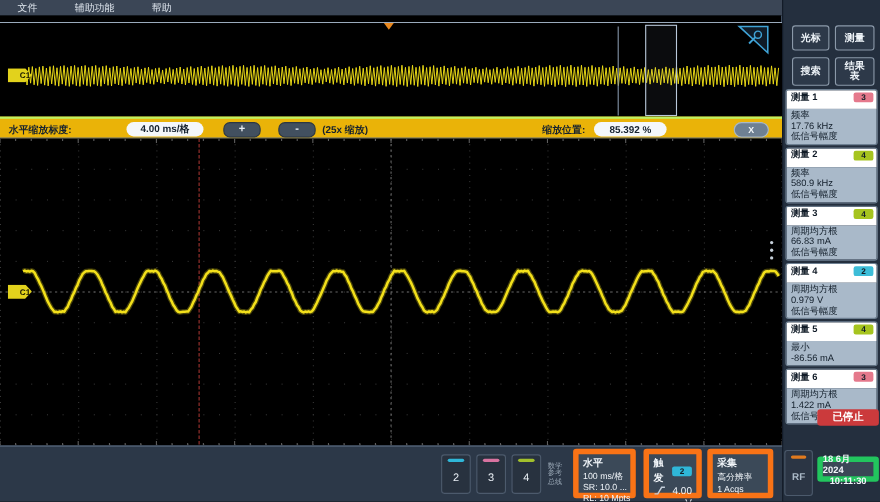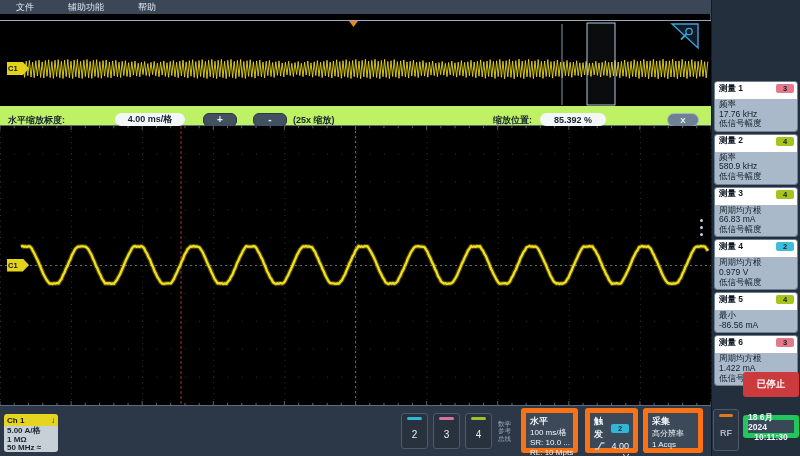--- a/index.html
+++ b/index.html
@@ -8,45 +8,45 @@
   .abs{position:absolute;}
   
   .menubar{left:0;top:0;width:711px;height:14px;background:#3b4656;display:flex;align-items:center;gap:34px;padding-left:16px;box-sizing:border-box;}
   .menuitem{font-size:9px;color:#dfe6ee;}
   .logoarea{left:711px;top:0;width:89px;height:20px;display:flex;align-items:center;justify-content:center;}
   .brand{color:#ffffff;font-size:13px;font-weight:bold;letter-spacing:-0.5px;}
   
   .waveview{left:0;top:14px;width:711px;height:391px;background:#000;border-right:1px solid #3e4c5e;box-sizing:border-box;}
   .topline{left:0;top:6px;width:711px;height:1px;background:#9aaabc;}
   .ovw{left:0;top:7px;width:711px;height:85px;background:#000;}
-  .zoombar{left:0;top:92px;width:711px;height:20px;background:#bef264;border-top:4px solid #bef264;border-bottom:1px solid #5c6c7c;box-sizing:border-box;color:#16222f;font-size:9px;font-weight:bold;}
+  .zoombar{left:0;top:92px;width:711px;height:20px;background:#eab308;border-top:2px solid #bef264;border-bottom:1px solid #5c6c7c;box-sizing:border-box;color:#16222f;font-size:9px;font-weight:bold;}
   .zb-label{top:4px;}
   .pill{background:#f4f7fa;border-radius:7px;height:13px;top:3px;display:flex;align-items:center;justify-content:center;color:#16222f;font-size:9px;font-weight:bold;}
   .zbtn{background:#42505f;border:1px solid #2b3744;border-radius:6px;height:12px;top:3px;display:flex;align-items:center;justify-content:center;color:#e8eef4;font-size:10px;font-weight:bold;line-height:10px;}
   .xbtn{background:#6e8093;border:1px solid #a9b8c6;border-radius:7px;height:12px;top:3px;display:flex;align-items:center;justify-content:center;color:#f0f4f8;font-size:8px;font-weight:bold;}
   .mainarea{left:0;top:112px;width:711px;height:279px;background:#000;}
   .tag{width:22px;height:13px;background:#e2d21c;clip-path:polygon(0 0,72% 0,100% 50%,72% 100%,0 100%);
-       color:#141400;font-size:7.5px;font-weight:bold;display:flex;align-items:center;padding-left:1px;box-sizing:border-box;}
+       color:#141400;font-size:7.5px;font-weight:bold;display:flex;align-items:center;padding-left:11px;box-sizing:border-box;}
   .handledot{width:3px;height:3px;border-radius:50%;background:#c6d0da;left:700px;}
   
   .sidebar{left:711px;top:0;width:89px;height:456px;background:#242f3e;border-left:1px solid #121a26;box-sizing:border-box;}
   .btngrid{left:8px;top:23px;display:grid;grid-template-columns:34px 36px;grid-template-rows:23px 26px;gap:6px 5px;}
   .sbtn{background:#2d3949;border:1px solid #8b99a9;border-radius:3px;color:#eef3f8;font-size:9px;font-weight:bold;
         display:flex;align-items:center;justify-content:center;text-align:center;white-space:pre-line;line-height:9.5px;}
   .measlist{left:2px;top:81px;width:84px;}
   .meas{border-radius:3px;overflow:hidden;margin-bottom:2px;border:1px solid #6e8092;}
   .mh{height:13px;background:#ffffff;display:flex;align-items:center;justify-content:space-between;
       padding:0 3px 4px 4px;font-size:8.5px;font-weight:bold;color:#0f1a26;}
   .mb{background:#a9b9c9;padding:1px 4px 2px;color:#121e2a;font-size:8.5px;line-height:9.6px;}
   .badge{min-width:14px;height:9px;border-radius:2px;display:flex;align-items:center;justify-content:center;
          font-size:7.5px;font-weight:bold;color:#142028;padding:0 2px;}
   .rftile{left:1px;top:409px;width:26px;height:42px;background:#2b3544;border:1px solid #4c5a6c;border-radius:3px;box-sizing:border-box;}
   .rfline{position:absolute;left:5px;top:4px;right:5px;height:3px;border-radius:2px;background:#e07a1e;}
   .rftext{position:absolute;left:0;right:0;top:18px;text-align:center;color:#aab8c6;font-size:9px;font-weight:bold;}
-  .stopbtn{left:31px;top:372px;width:56px;height:25px;background:#cb3a3c;border-radius:3px;display:flex;align-items:center;justify-content:center;color:#fff;font-size:9.5px;font-weight:bold;}
+  .stopbtn{left:31px;top:372px;width:56px;height:15px;background:#cb3a3c;border-radius:3px;display:flex;align-items:center;justify-content:center;color:#fff;font-size:9.5px;font-weight:bold;}
   .datetime{left:31px;top:415px;width:56px;height:23px;background:#3a4756;border:5px solid #22c55e;border-radius:3px;box-sizing:border-box;
             display:flex;flex-direction:column;align-items:center;justify-content:center;color:#f2f6fa;font-size:8.5px;font-weight:bold;line-height:10px;}
   
   .bottombar{left:0;top:405px;width:711px;height:51px;background:#2c3848;border-top:1px solid #5c6d82;box-sizing:border-box;}
   .chbadge{left:4px;top:8px;width:54px;height:38px;border-radius:3px;overflow:hidden;}
   .chh{height:12px;background:#e5d520;color:#141400;font-size:8px;font-weight:bold;display:flex;align-items:center;justify-content:space-between;padding:0 3px;}
   .chb{background:#c7d0d7;color:#1a2430;font-size:8px;font-weight:bold;line-height:8.6px;padding:1px 3px 2px;}
   .chtile{top:7px;width:27px;height:36px;background:#28323f;border:1px solid #4c5a6c;border-radius:3px;box-sizing:border-box;}
   .chline{position:absolute;left:5px;top:3px;right:5px;height:2.5px;border-radius:2px;}
   .chnum{position:absolute;left:0;right:0;top:15px;text-align:center;color:#e8eef4;font-size:10px;}
@@ -108,20 +108,27 @@
       </svg>
     <div class="abs tag" style="left:7px;top:132.5px;">C1</div>
   </div>
 </div>
 
 <div class="abs handledot" style="top:219px;"></div>
 <div class="abs handledot" style="top:226px;"></div>
 <div class="abs handledot" style="top:233px;"></div>
 
 <div class="abs sidebar">
+  <div class="abs btngrid">
+    <div class="sbtn">光标</div>
+    <div class="sbtn">测量</div>
+    <div class="sbtn">搜索</div>
+    <div class="sbtn">结果
+表</div>
+  </div>
 
   <div class="abs measlist">
     <div class="meas">
       <div class="mh">
           <span>测量 1</span>
         <span class="badge" style="background: rgb(229, 121, 140);">3</span>
         </div>
       <div class="mb">
           <div>频率</div>
         <div>17.76 kHz</div>
@@ -189,31 +196,20 @@
     <div class="rftext">RF</div>
   </div>
   <div class="abs stopbtn">已停止</div>
   <div class="abs datetime">
     <div>18 6月 2024</div>
     <div>10:11:30</div>
   </div>
 </div>
 
 <div class="abs bottombar">
-  <div class="abs chbadge">
-    <div class="chh">
-        <span>Ch 1</span>
-      <span>↓</span>
-      </div>
-    <div class="chb">
-      <div>5.00 A/格</div>
-      <div>1 MΩ</div>
-      <div>50 MHz ≈</div>
-    </div>
-  </div>
 
   <div class="abs chtile" style="left:401px;">
     <div class="chline" style="background: rgb(47, 183, 216);"></div>
     <div class="chnum">2</div>
   </div>
   <div class="abs chtile" style="left:433px;">
     <div class="chline" style="background: rgb(216, 115, 160);"></div>
     <div class="chnum">3</div>
   </div>
   <div class="abs chtile" style="left:465px;">

